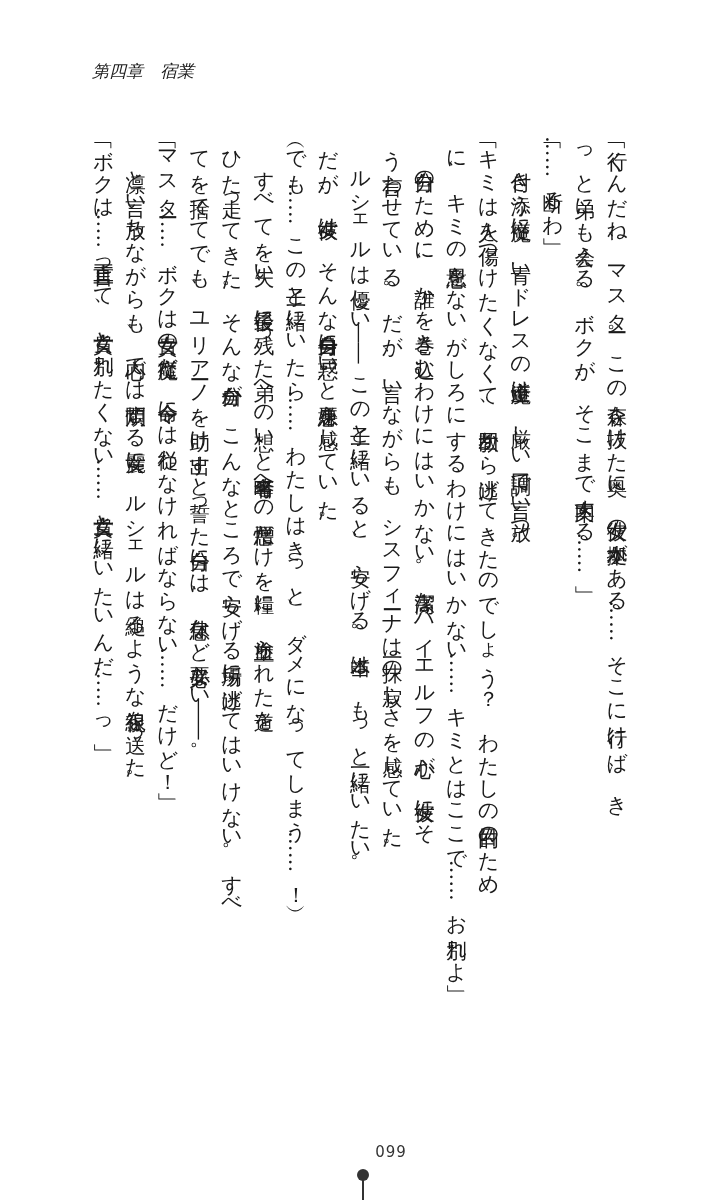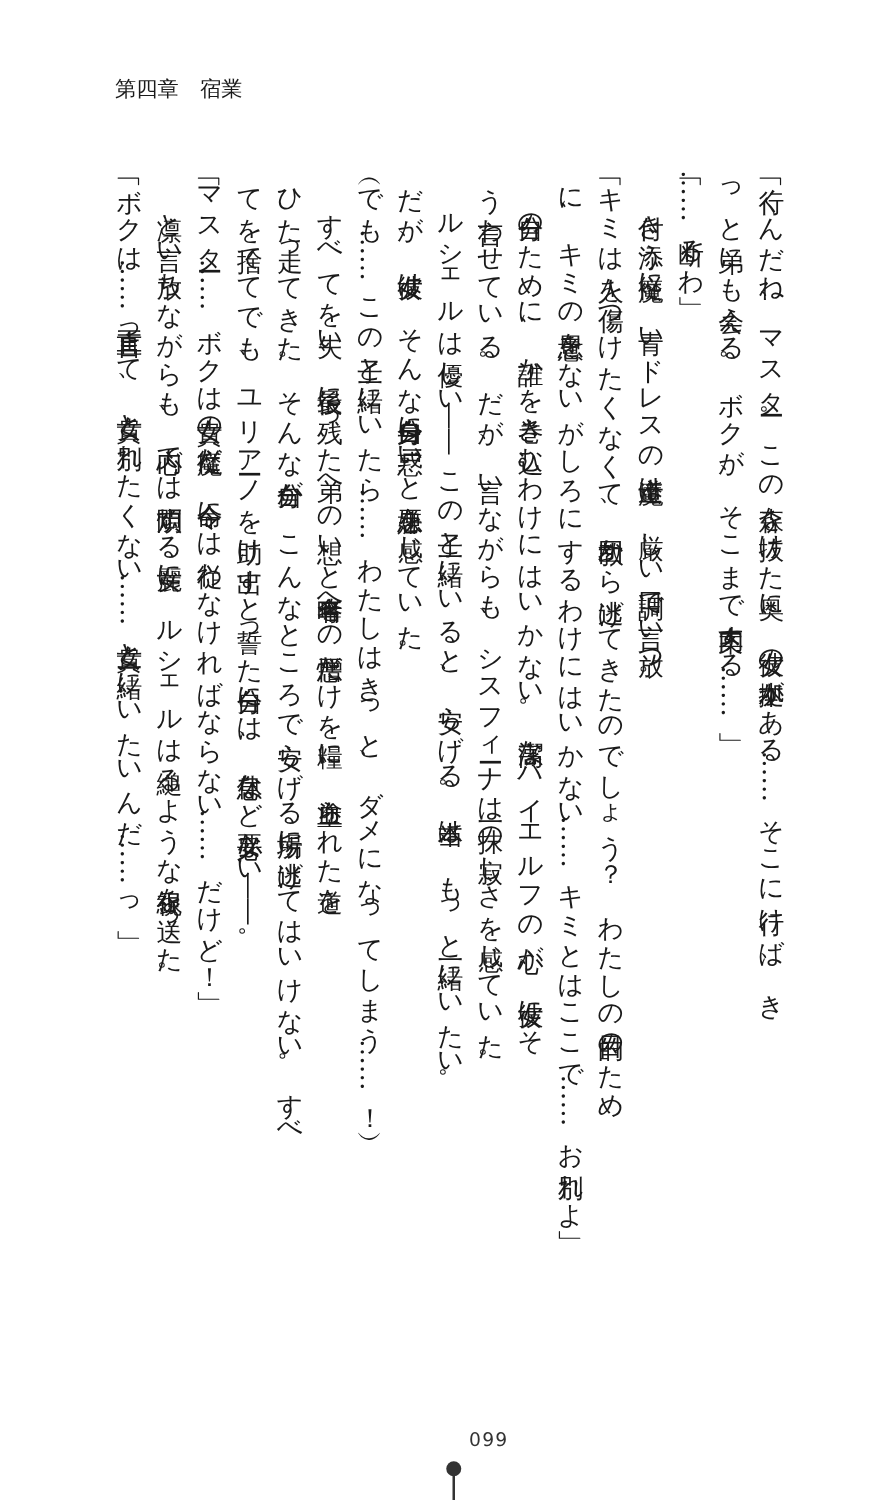--- a/index.html
+++ b/index.html
@@ -3,21 +3,21 @@
 <meta charset="utf-8">
 <style>
   html, body { margin: 0; padding: 0; background: #ffffff; }
   body {
     width: 702px; height: 1200px; position: relative; overflow: hidden;
     font-family: "DejaVu Serif", "Liberation Serif", serif;
     color: #1a1a1a;
   }
   .running-head {
     position: absolute; left: 92px; top: 60px;
-    font-size: 17px; letter-spacing: 0px; white-space: pre;
+    font-size: 17px; letter-spacing: 0px; white-space: pre; font-style: italic;
   }
   .text-block {
     position: absolute;
     top: 136px;
     right: 69px;
     height: 850px;
     writing-mode: vertical-rl;
     font-size: 20.6px;
     line-height: 32.1px;
     letter-spacing: 0.1px;

